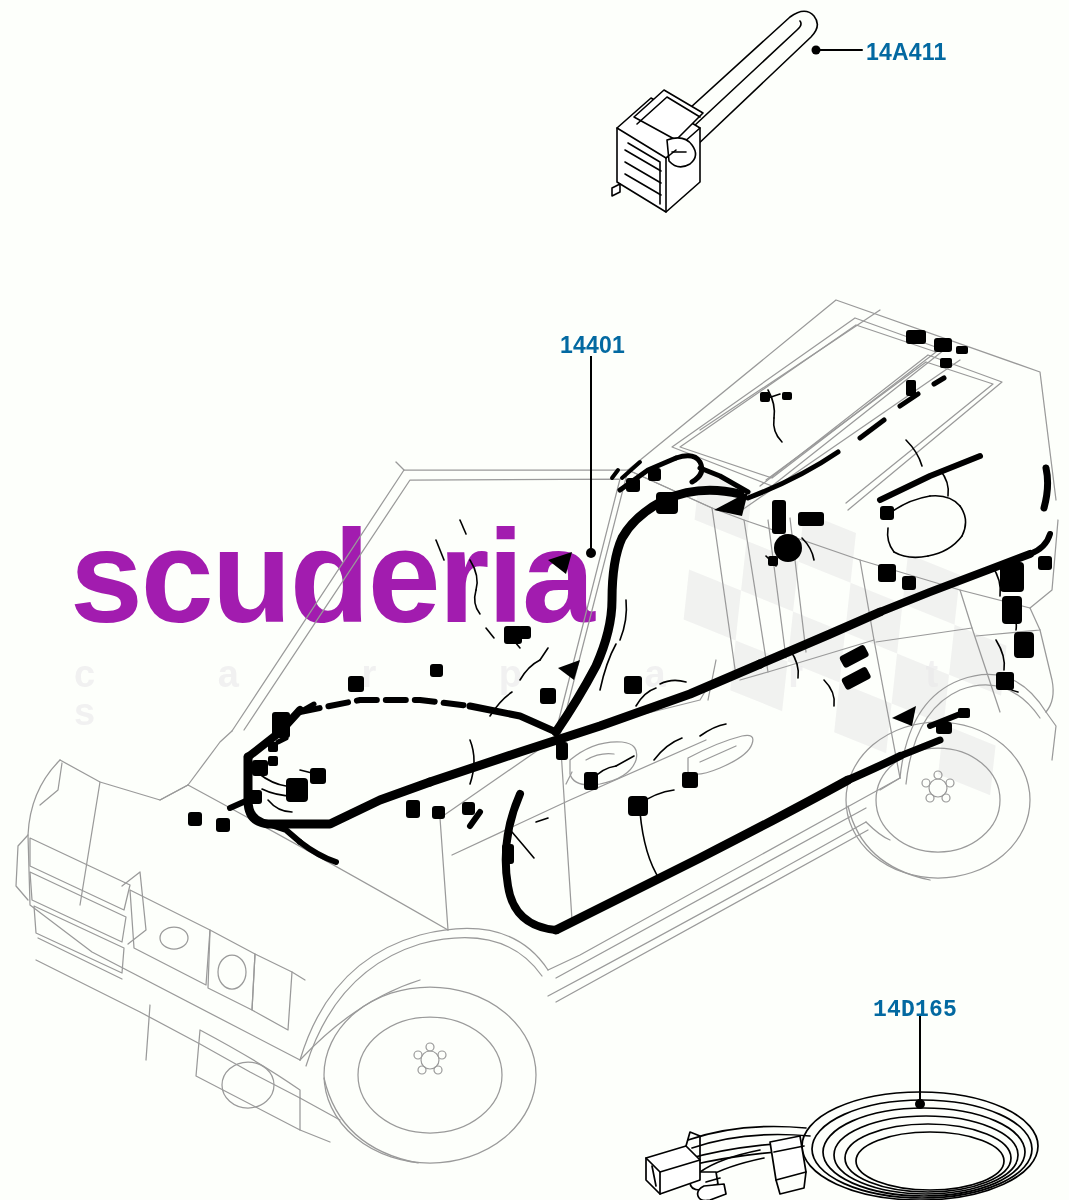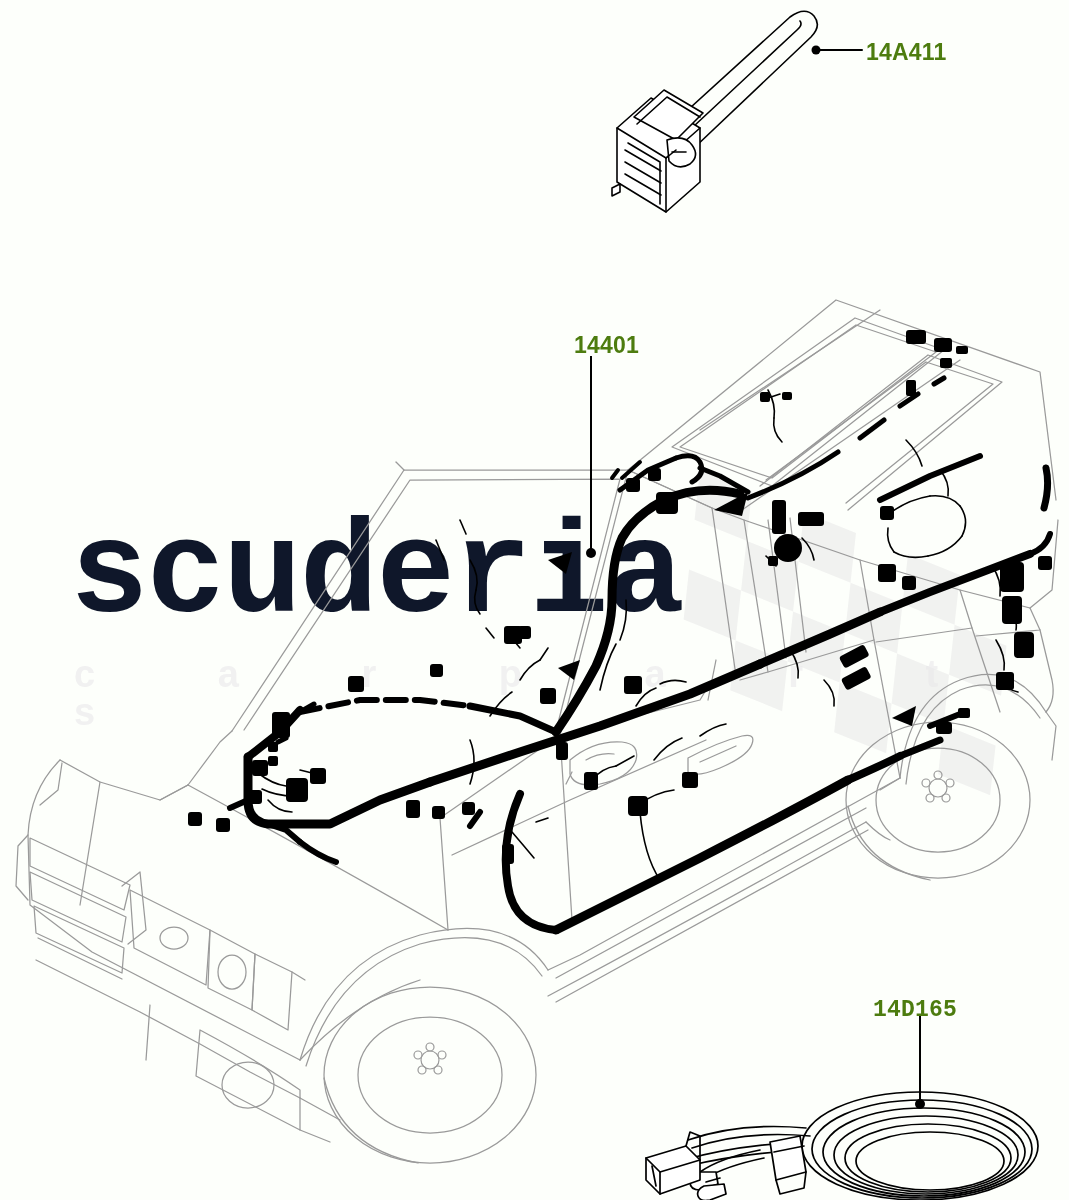--- a/index.html
+++ b/index.html
@@ -18,25 +18,25 @@
   #diagram-svg {
     position: absolute;
     left: 0; top: 0;
     width: 1069px;
     height: 1200px;
   }
   .wm-brand {
     position: absolute;
     left: 70px;
     top: 511px;
-    font-family: Liberation Mono, monospace;
+    font-family: Liberation Sans, sans-serif;
     font-size: 131px;
     font-weight: bold;
     letter-spacing: -2px;
-    color: #0f172a;
+    color: #a21caf;
     user-select: none;
     pointer-events: none;
     line-height: 1;
   }
   .wm-sub {
     position: absolute;
     left: 74px;
     top: 655px;
     font-family: "Liberation Sans", sans-serif;
     font-size: 38px;
@@ -45,26 +45,26 @@
     color: #f1f1f1;
     user-select: none;
     pointer-events: none;
     line-height: 1;
   }
   .callout {
     position: absolute;
     font-family: "Liberation Sans", sans-serif;
     font-size: 23px;
     font-weight: bold;
-    color: #4d7c0f;
+    color: #0369a1;
     white-space: nowrap;
     letter-spacing: 0.2px;
   }
   #callout-14A411 { left: 866px; top: 39px; }
-  #callout-14401  { left: 560px; top: 332px; margin-left: 14px; }
+  #callout-14401  { left: 560px; top: 332px; }
   #callout-14D165 { left: 873px; top: 997px; font-family: Liberation Mono, monospace; }
 </style>
 </head>
 <body>
 
 <div id="page">
 
   <div class="wm-brand">scuderia</div>
   <div class="wm-sub">c a r p a r t s</div>
 

